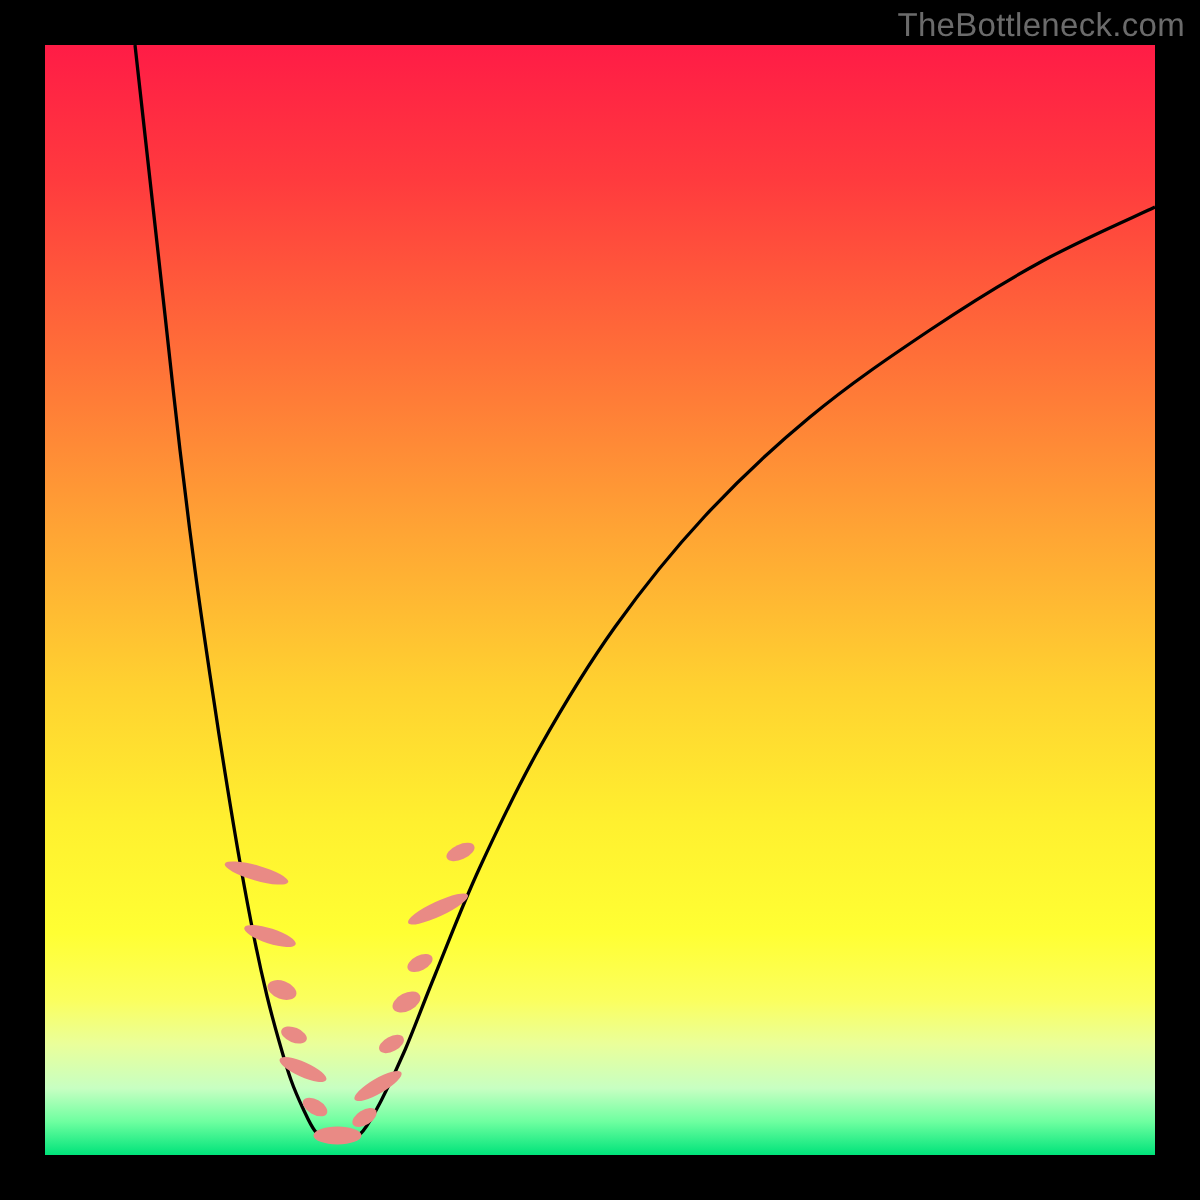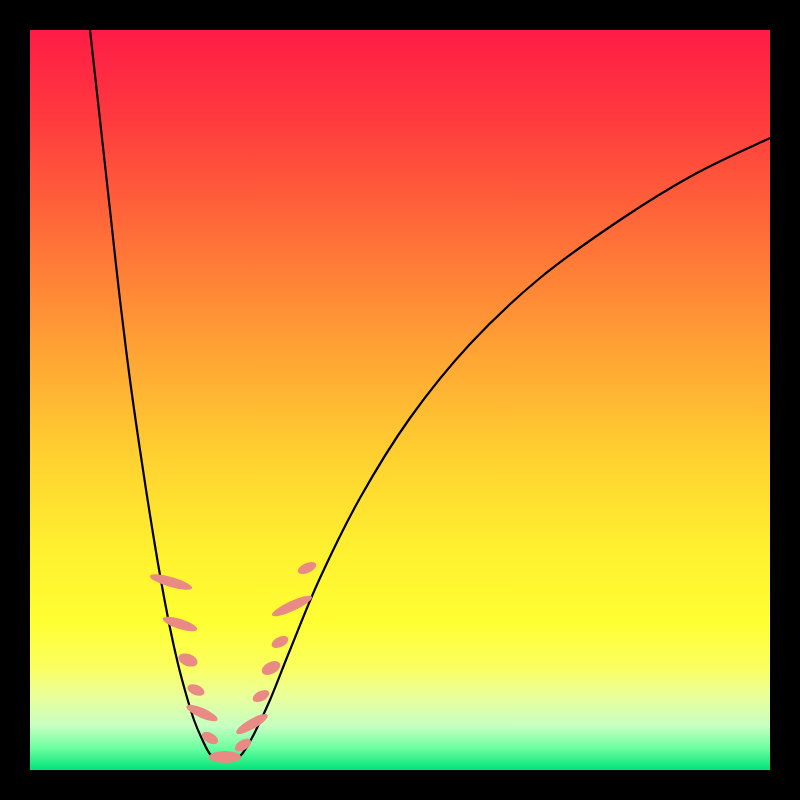--- a/index.html
+++ b/index.html
@@ -55,20 +55,21 @@
     top: 0;
     width: 740px;
     height: 740px;
     overflow: visible;
   }
 </style>
 </head>
 <body>
 
 <div class="frame">
+  <div class="watermark">TheBottleneck.com</div>
   <div class="plot">
     <svg class="curve" viewBox="0 0 740 740" preserveAspectRatio="none">
       <g id="curve-group">
           <path d="M 60 0 C 61.8 16.2, 66.4 57.6, 70 90 C 73.6 122.4, 76.4 147.6, 80 180 C 83.6 212.4, 86.4 239.4, 90 270 C 93.6 300.6, 96.4 323, 100 350 C 103.6 377, 106.4 395.7, 110 420 C 113.6 444.3, 116.4 462.5, 120 485 C 123.6 507.5, 126.4 524.66, 130 545 C 133.6 565.34, 136.76 581.98, 140 598 C 143.24 614.02, 145.12 622.12, 148 634 C 150.88 645.88, 153.12 653.92, 156 664 C 158.88 674.08, 161.12 681.9, 164 690 C 166.88 698.1, 169.12 702.88, 172 709 C 174.88 715.12, 177.12 720.4, 180 724 C 182.88 727.6, 185.12 727.74, 188 729 C 190.88 730.26, 193.12 731, 196 731 C 198.88 731, 201.12 730.26, 204 729 C 206.88 727.74, 208.4 728.5, 212 724 C 215.6 719.5, 218.96 713.72, 224 704 C 229.04 694.28, 233.52 685.12, 240 670 C 246.48 654.88, 251 641.96, 260 620 C 269 598.04, 277.4 575.36, 290 548 C 302.6 520.64, 313.8 496.8, 330 468 C 346.2 439.2, 360.2 415.72, 380 388 C 399.8 360.28, 416.6 339.2, 440 314 C 463.4 288.8, 483 270.32, 510 248 C 537 225.68, 562.1 208.72, 590 190 C 617.9 171.28, 638 158.76, 665 144 C 692 129.24, 726.5 114.48, 740 108" fill="none" stroke="#000000" stroke-width="2.2"></path>
         </g>
       <g id="marker-group">
           <ellipse cx="141" cy="552" rx="5" ry="22" transform="rotate(-74 141 552)" fill="#e98a85" stroke="#e98a85" stroke-width="0"></ellipse>
           <ellipse cx="150" cy="594" rx="5" ry="18" transform="rotate(-72 150 594)" fill="#e98a85" stroke="#e98a85" stroke-width="0"></ellipse>
           <ellipse cx="158" cy="630" rx="6" ry="10" transform="rotate(-70 158 630)" fill="#e98a85" stroke="#e98a85" stroke-width="0"></ellipse>
           <ellipse cx="166" cy="660" rx="5" ry="9" transform="rotate(-68 166 660)" fill="#e98a85" stroke="#e98a85" stroke-width="0"></ellipse>

